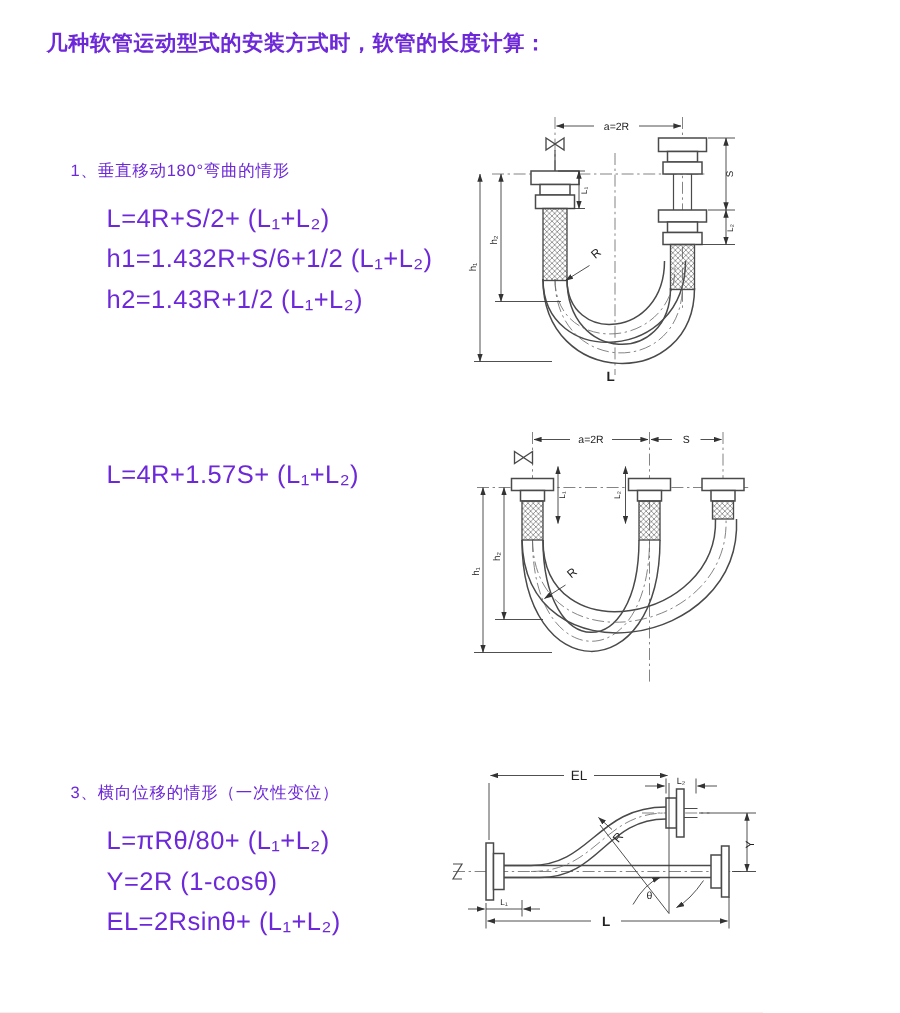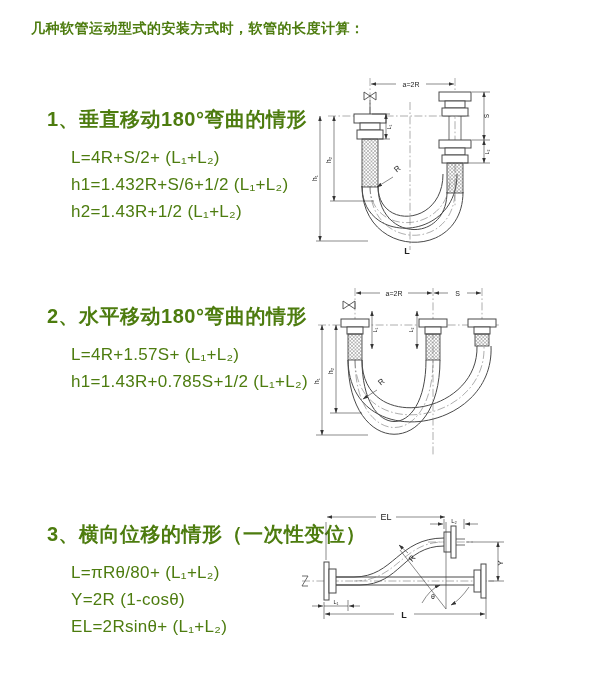--- a/index.html
+++ b/index.html
@@ -1,27 +1,27 @@
 <!DOCTYPE html>
 <html><head>
 <meta charset="utf-8">
 <style>
   html,body{margin:0;padding:0;background:#e8e8e8;}
   .page{
     position:relative; width:600px; height:675px; margin:0 auto;
     background:#ffffff; overflow:hidden;
     font-family:"Liberation Sans","DejaVu Sans",sans-serif;
-    color:#4d7c0f;
+    color:#6d28d9;
   }
   .page-title{
     position:absolute; left:31px; top:20px;
     font-size:14px; font-weight:bold; letter-spacing:0.5px;
   }
   .section{position:absolute; left:47px;}
-  .sec-heading{font-size:20px; font-weight:bold; letter-spacing:0.5px; margin:0 0 11px 0;}
+  .sec-heading{font-size:11px; font-weight:normal; letter-spacing:0.5px; margin:0 0 11px 0;}
   .formulas{margin-left:24px;}
   .formula{font-size:17px; line-height:27px; letter-spacing:0.3px; white-space:pre;}
   #sec1{top:106px;}
   #sec2{top:303px;}
   #sec3{top:521px;}
   .dwg{position:absolute;}
   #dwg1{left:312px; top:74px;}
   #dwg2{left:310px; top:283px;}
   #dwg3{left:298px; top:502px;}
   svg{display:block;}
@@ -44,24 +44,22 @@
   <div class="section" id="sec1">
     <div class="sec-heading">1、垂直移动180°弯曲的情形</div>
     <div class="formulas">
       <div class="formula">L=4R+S/2+ (L₁+L₂)</div>
       <div class="formula">h1=1.432R+S/6+1/2 (L₁+L₂)</div>
       <div class="formula">h2=1.43R+1/2 (L₁+L₂)</div>
     </div>
   </div>
 
   <div class="section" id="sec2">
-    <div class="sec-heading">2、水平移动180°弯曲的情形</div>
     <div class="formulas">
       <div class="formula">L=4R+1.57S+ (L₁+L₂)</div>
-      <div class="formula">h1=1.43R+0.785S+1/2 (L₁+L₂)</div>
     </div>
   </div>
 
   <div class="section" id="sec3">
     <div class="sec-heading">3、横向位移的情形（一次性变位）</div>
     <div class="formulas">
       <div class="formula">L=πRθ/80+ (L₁+L₂)</div>
       <div class="formula">Y=2R (1-cosθ)</div>
       <div class="formula">EL=2Rsinθ+ (L₁+L₂)</div>
     </div>

